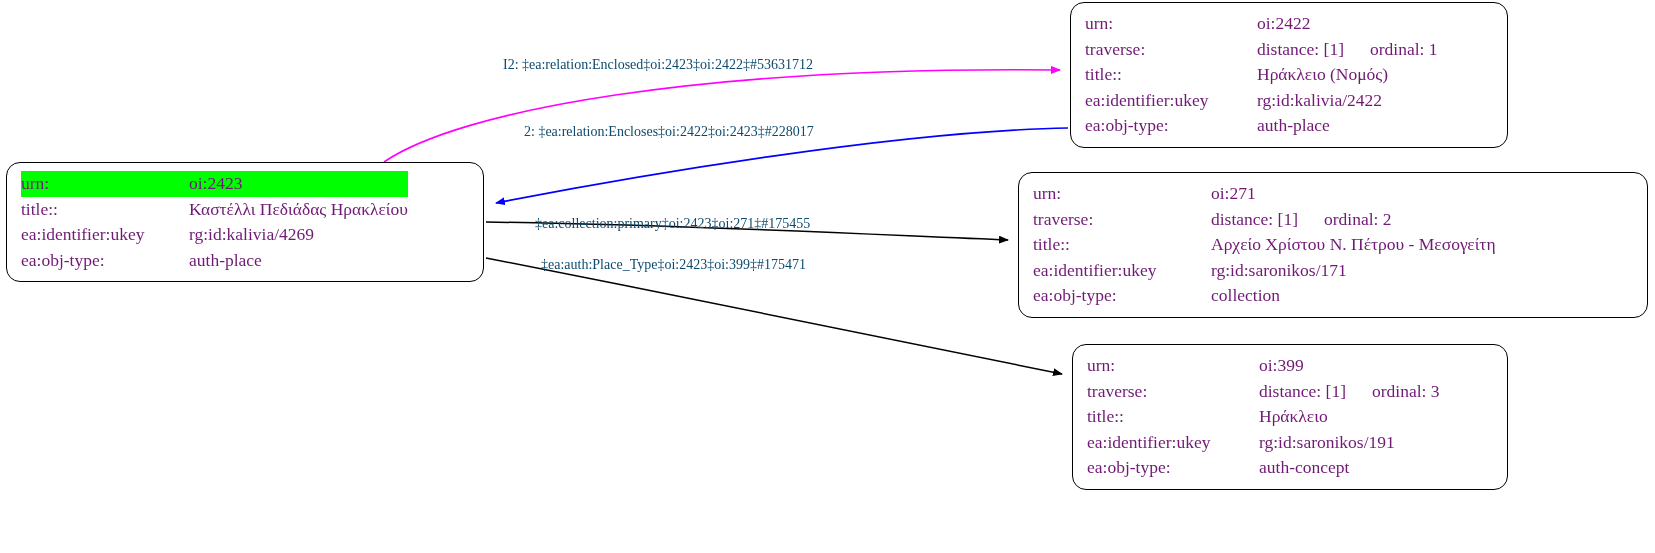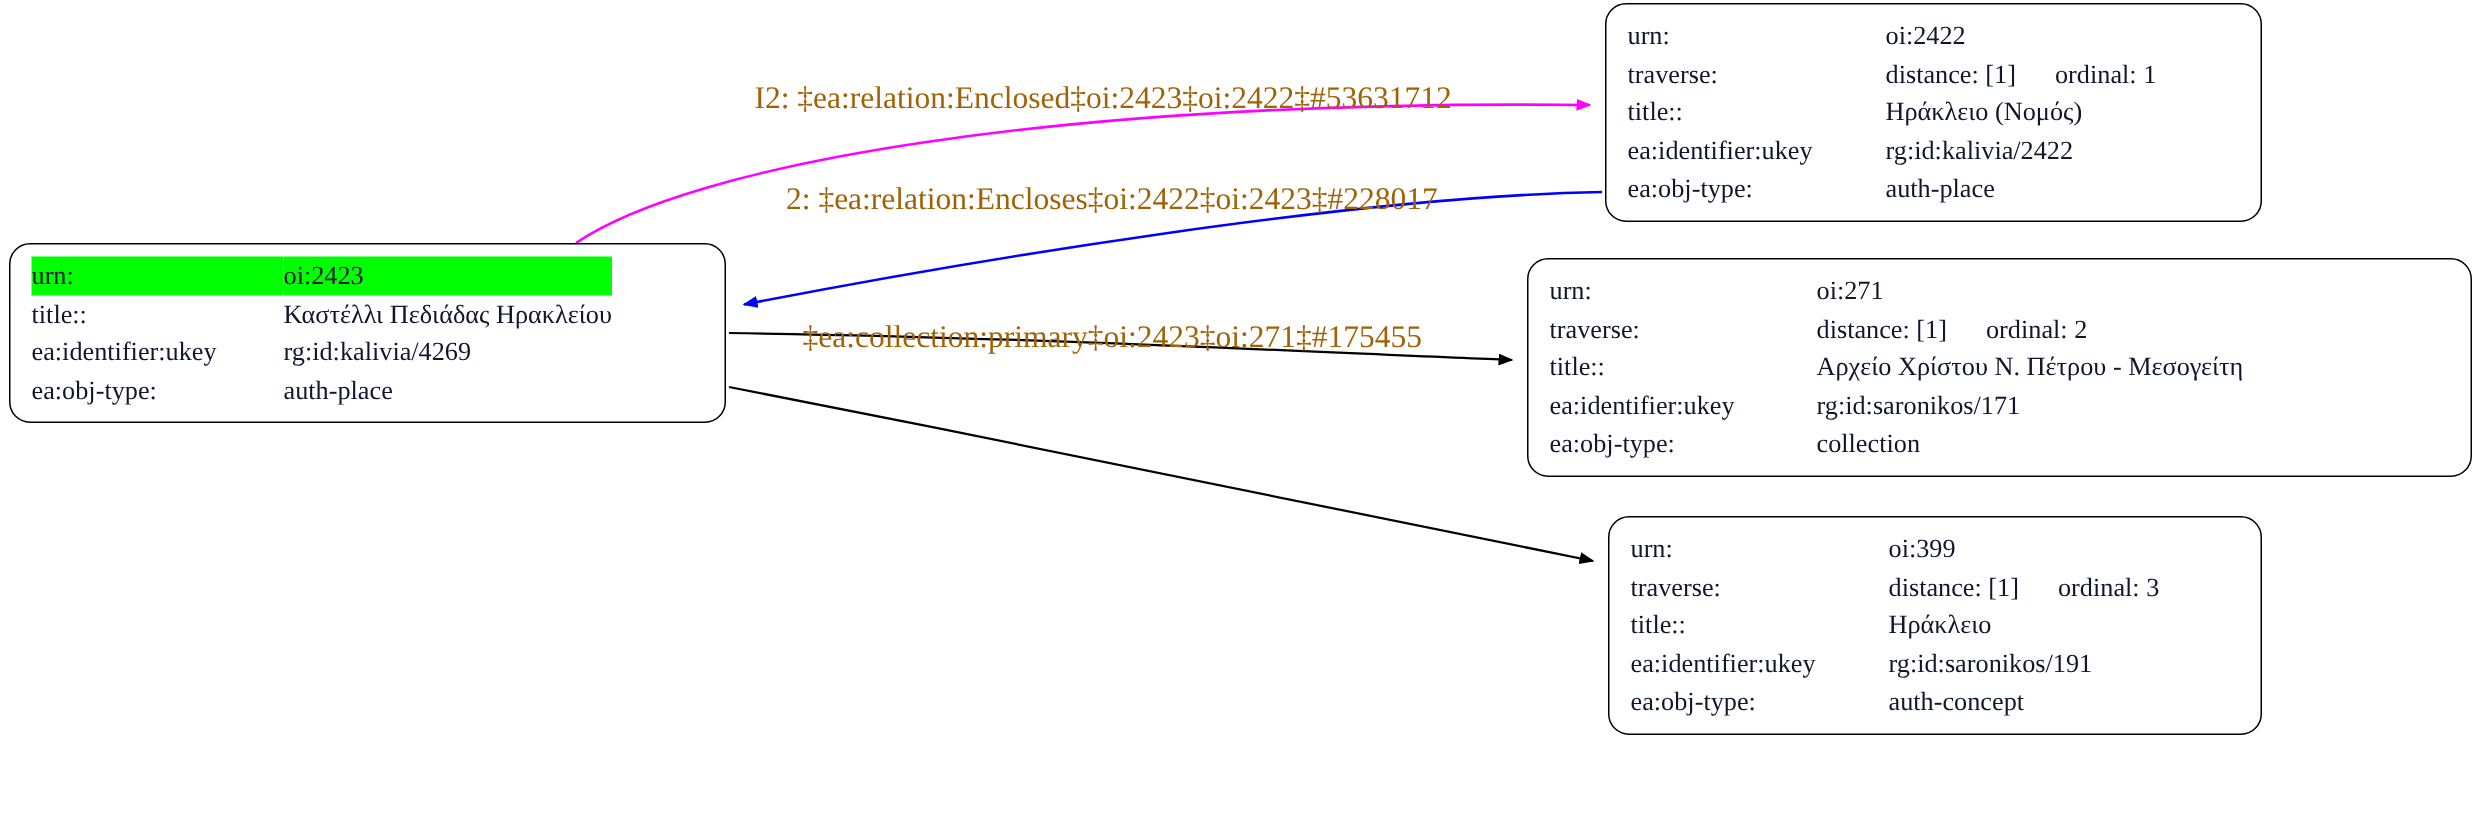--- a/index.html
+++ b/index.html
@@ -31,21 +31,21 @@
     background: #ffffff;
     padding: 8px 12px 8px 14px;
   }
   .node table {
     border-collapse: collapse;
     border-spacing: 0;
   }
   .node td {
     font-size: 17.5px;
     line-height: 25.6px;
-    color: #0f172a;
+    color: #701a75;
     white-space: nowrap;
     padding: 0;
     vertical-align: baseline;
   }
   .node td.k {
     padding-right: 6px;
   }
   .node td.v {
     padding-left: 0;
   }
@@ -55,23 +55,23 @@
   .hl td.k { padding-right: 10px; }
   .trav-inner {
     display: inline-block;
   }
   .trav-ord {
     display: inline-block;
     padding-left: 26px;
   }
   .edge-label {
     position: absolute;
-    font-size: 21px;
+    font-size: 14px;
     line-height: 20px;
-    color: #a16207;
+    color: #0c4a6e;
     white-space: nowrap;
   }
   .footer-caption {
     position: absolute;
     font-size: 17.5px;
     color: #000000;
     white-space: nowrap;
   }
   
   #node-root      { left: 6px;    top: 162px; width: 478px; }
@@ -215,15 +215,16 @@
     </tbody>
       </table>
   </div>
 
   <div class="edge-label" style="left:503px; top:55px;">I2: ‡ea:relation:Enclosed‡oi:2423‡oi:2422‡#53631712</div>
 
   <div class="edge-label" style="left:524px; top:122px;">2: ‡ea:relation:Encloses‡oi:2422‡oi:2423‡#228017</div>
 
   <div class="edge-label" style="left:535px; top:214px;text-align:right;">‡ea:collection:primary‡oi:2423‡oi:271‡#175455</div>
 
+  <div class="edge-label" style="left:541px; top:255px;">‡ea:auth:Place_Type‡oi:2423‡oi:399‡#175471</div>
 
 
 </div>
 
 </body></html>

